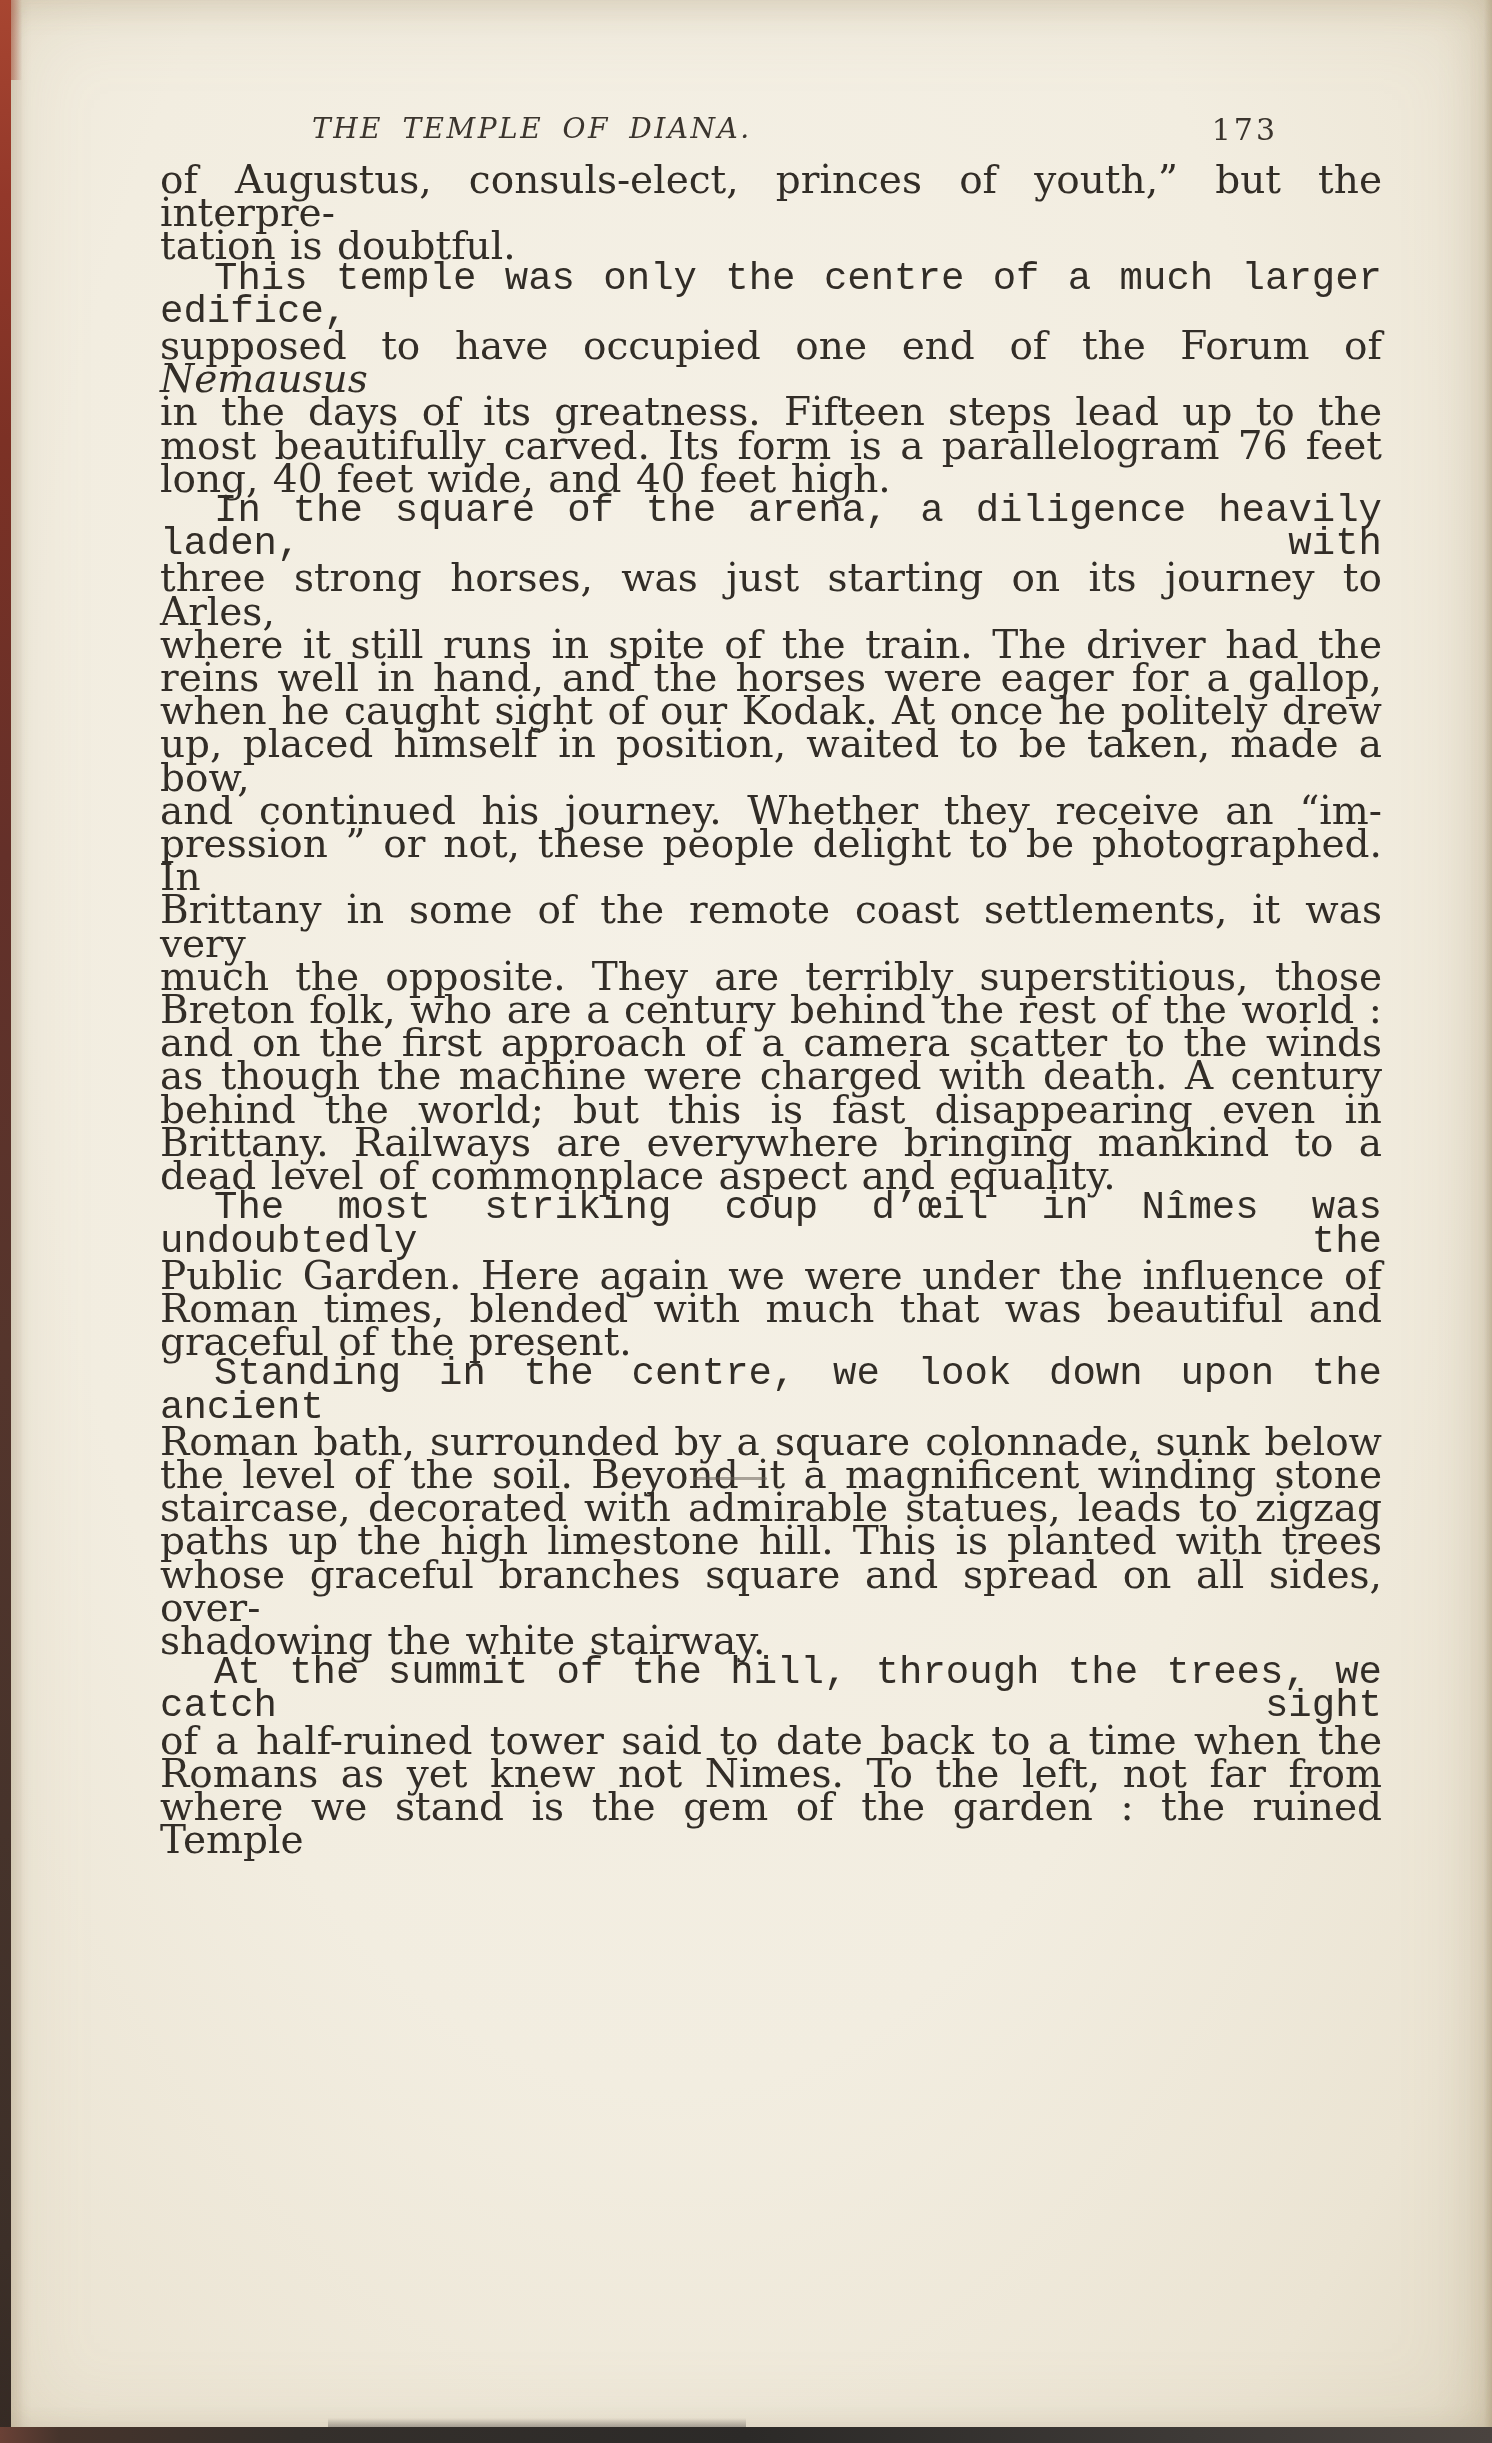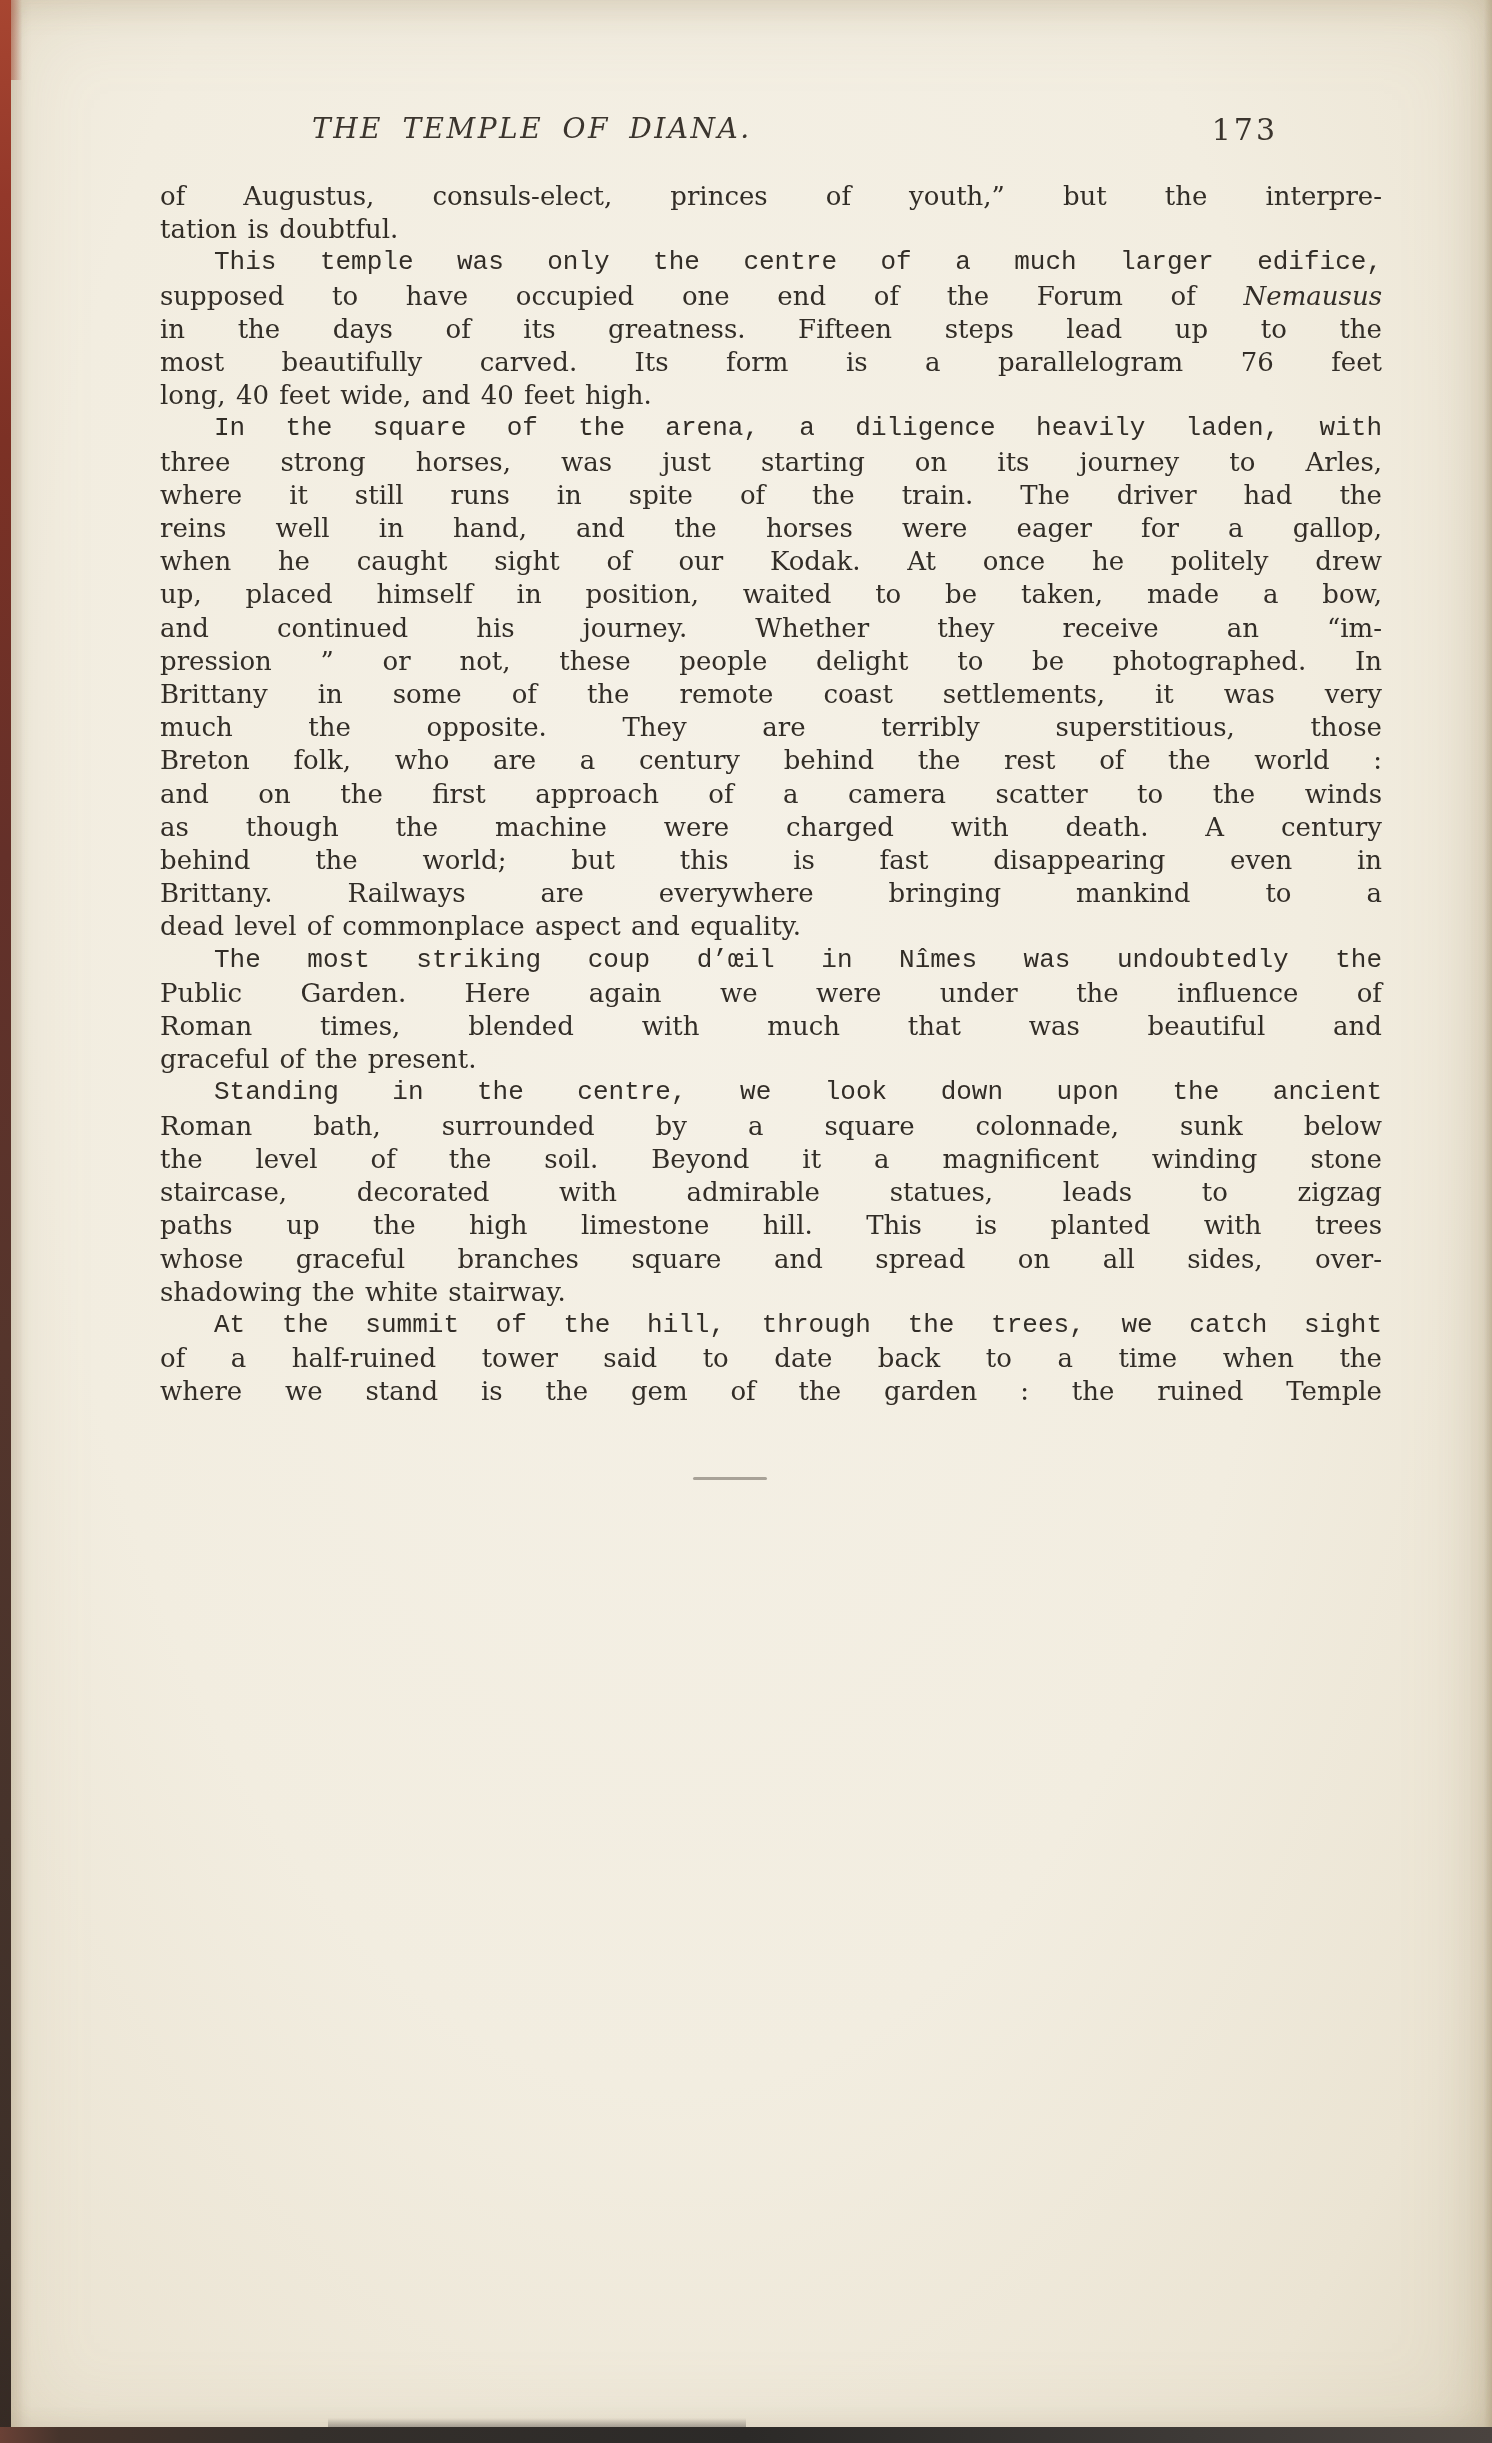--- a/index.html
+++ b/index.html
@@ -53,22 +53,22 @@
     font-style: italic; font-size: 28px; letter-spacing: 2.5px; word-spacing: 8px;
     color: #3b352e; white-space: nowrap;
   }
   .folio {
     position: absolute; right: 104px; top: 0;
     font-size: 30px; letter-spacing: 3px; color: #3b352e;
   }
 
   
   .page-text {
-    position: absolute; left: 160px; top: 180px; width: 1222px;
-    font-size: 26px; line-height: 33.2px; word-spacing: 2px;
+    position: absolute; left: 160px; top: 163px; width: 1222px;
+    font-size: 39px; line-height: 33.2px; word-spacing: 2px;
     color: #322d27;
   }
   .line { text-align: justify; text-align-last: justify; white-space: nowrap; }
   .line { white-space: normal; }
   .line.indent { text-indent: 54px; font-family: Liberation Mono, monospace; }
   .line.last { text-align-last: left; }
   .line i { font-style: italic; }
 
   
   .artifact-line {
@@ -120,18 +120,19 @@
       <div class="line last"><span>graceful of the present.</span></div>
       <div class="line indent"><span>Standing in the centre, we look down upon the ancient</span></div>
       <div class="line"><span>Roman bath, surrounded by a square colonnade, sunk below</span></div>
       <div class="line"><span>the level of the soil. Beyond it a magnificent winding stone</span></div>
       <div class="line"><span>staircase, decorated with admirable statues, leads to zigzag</span></div>
       <div class="line"><span>paths up the high limestone hill. This is planted with trees</span></div>
       <div class="line"><span>whose graceful branches square and spread on all sides, over-</span></div>
       <div class="line last"><span>shadowing the white stairway.</span></div>
       <div class="line indent"><span>At the summit of the hill, through the trees, we catch sight</span></div>
       <div class="line"><span>of a half-ruined tower said to date back to a time when the</span></div>
+      <div class="line"><span>Romans as yet knew not Nimes. To the left, not far from</span></div>
       <div class="line"><span>where we stand is the gem of the garden : the ruined Temple</span></div>
     </div>
 
   <div class="artifact-line"></div>
 
 </div>
 
 </body></html>

